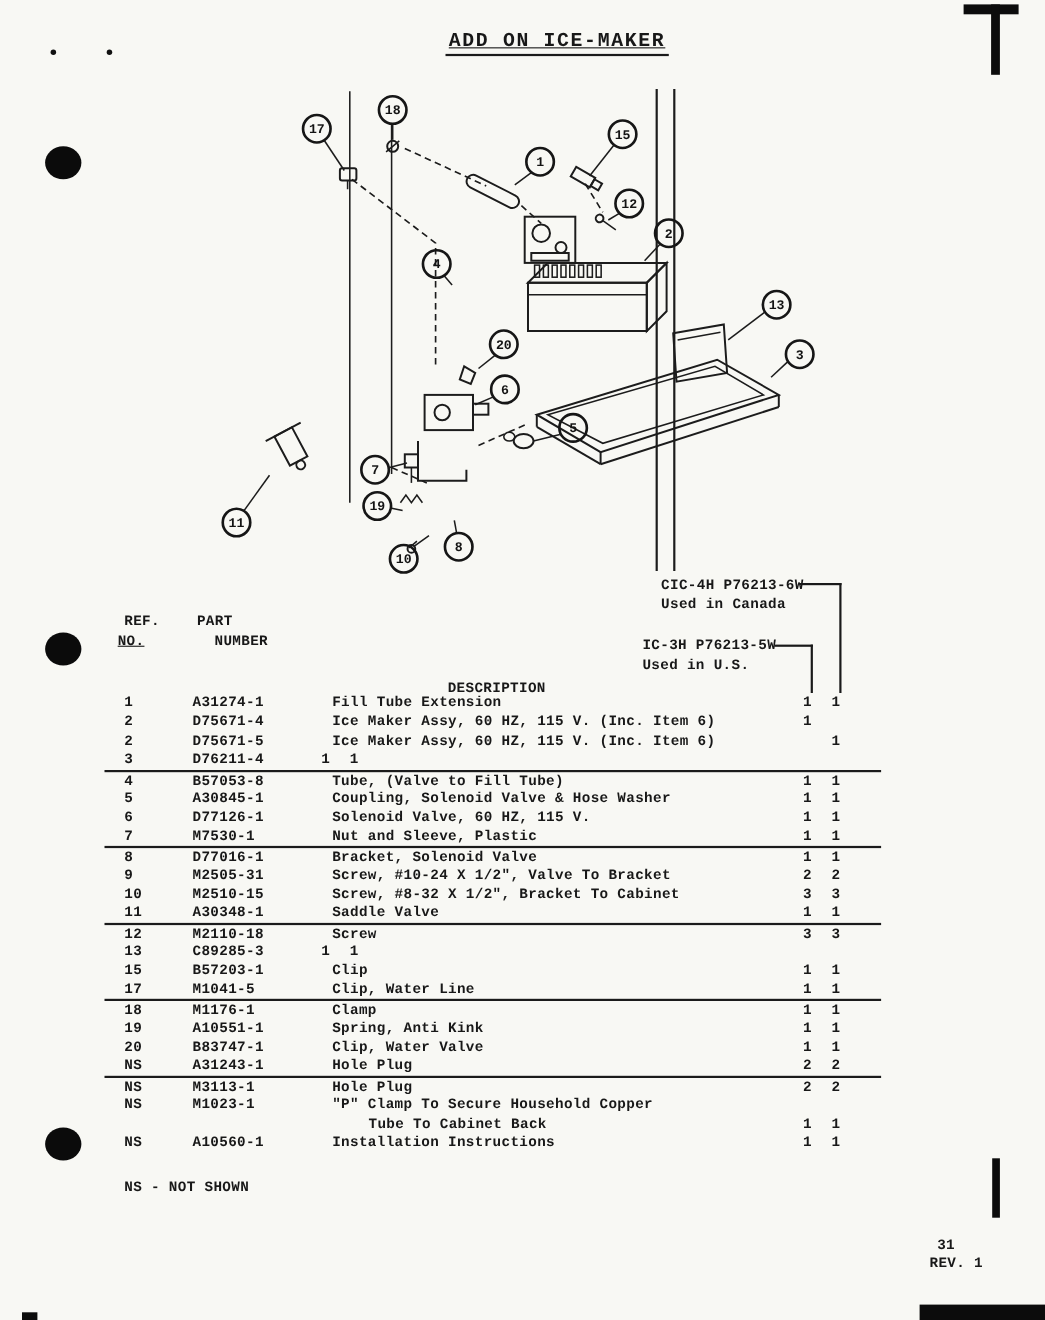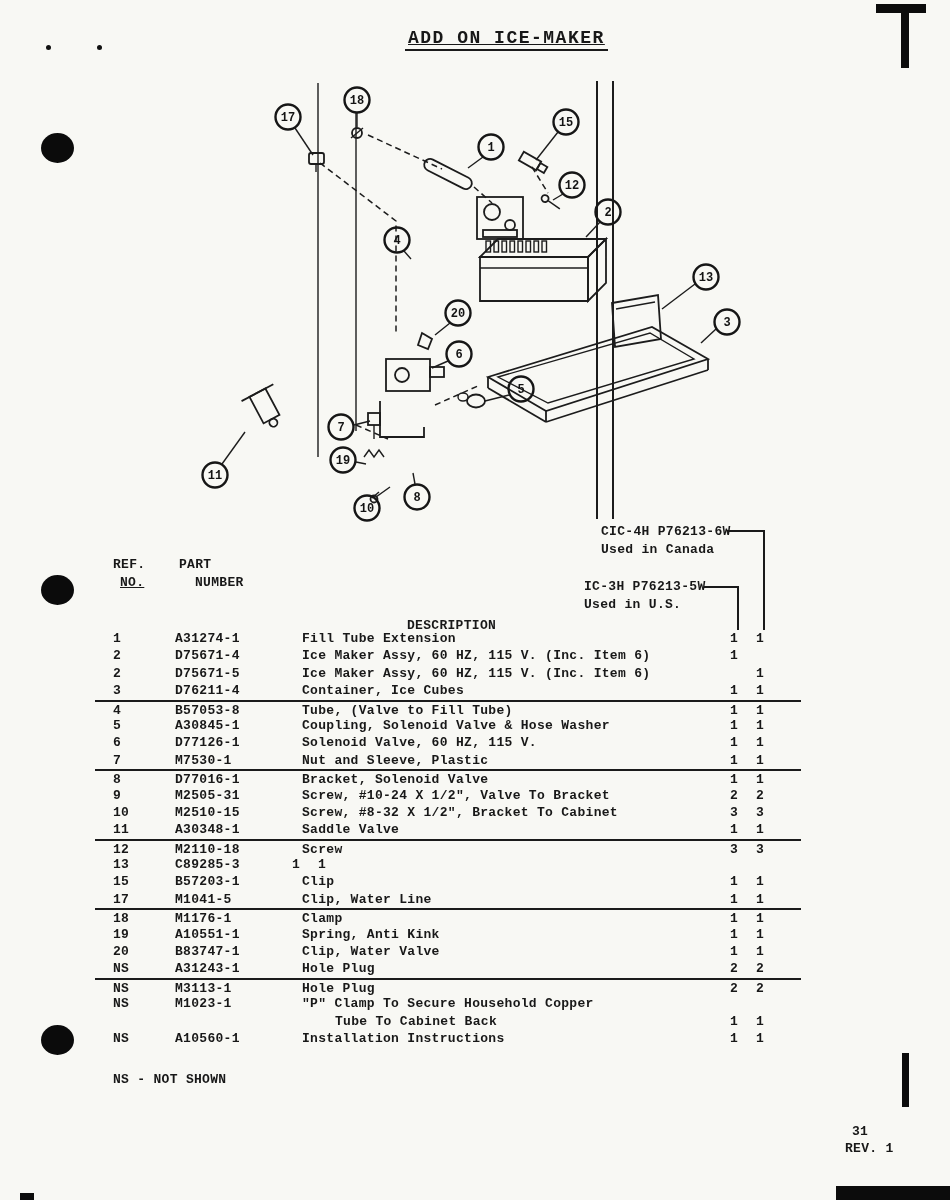--- a/index.html
+++ b/index.html
@@ -261,21 +261,21 @@
   <span class="t" style="left:601px; top:542px;">Used in Canada</span>
   <span class="t" style="left:584px; top:579px;">IC-3H P76213-5W</span>
   <span class="t" style="left:584px; top:597px;text-align:center;">Used in U.S.</span>
 
   <div class="bracket" style="left:727px; top:530px; width:38px; height:2px;"></div>
   <div class="bracket" style="left:763px; top:530px; width:2px; height:100px;"></div>
   <div class="bracket" style="left:704px; top:586px; width:35px; height:2px;"></div>
   <div class="bracket" style="left:737px; top:586px; width:2px; height:44px;"></div>
 
   <span class="t" style="left:113px; top:557px;">REF.</span>
-  <span class="t" style="left:120px; top:575px;text-decoration:underline;">NO.</span>
+  <span class="t" style="left:107px; top:575px;text-decoration:underline;">NO.</span>
   <span class="t" style="left:179px; top:557px;text-align:center;">PART</span>
   <span class="t" style="left:175px; top:575px;padding-left:20px;">NUMBER</span>
   <span class="t" style="left:407px; top:577px;margin-top:41px;">DESCRIPTION</span>
 
   <div class="tbody">
       <div class="trow">
         <span class="cell ref">1</span>
         <span class="cell part">A31274-1</span>
         <span class="cell desc">Fill Tube Extension</span>
         <span class="cell qty">1</span>
@@ -291,21 +291,20 @@
       <div class="trow">
         <span class="cell ref">2</span>
         <span class="cell part">D75671-5</span>
         <span class="cell desc">Ice Maker Assy, 60 HZ, 115 V. (Inc. Item 6)</span>
         <span class="cell qty"></span>
         <span class="cell qty">1</span>
       </div>
       <div class="trow">
         <span class="cell ref">3</span>
         <span class="cell part">D76211-4</span>
-        <span class="cell desc">Container, Ice Cubes</span>
         <span class="cell qty">1</span>
         <span class="cell qty">1</span>
       </div>
       <div class="trow rule-top">
         <span class="cell ref">4</span>
         <span class="cell part">B57053-8</span>
         <span class="cell desc">Tube, (Valve to Fill Tube)</span>
         <span class="cell qty">1</span>
         <span class="cell qty">1</span>
       </div>

